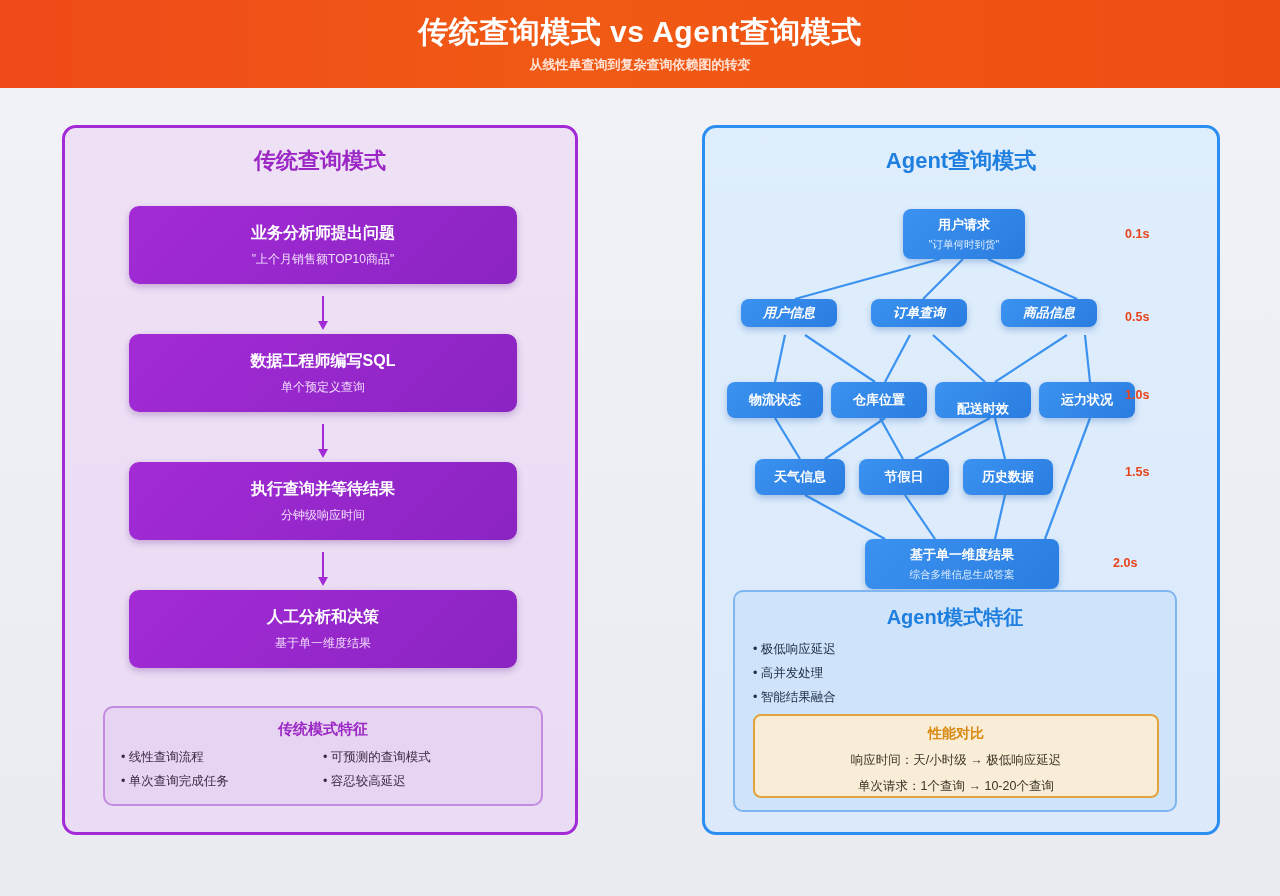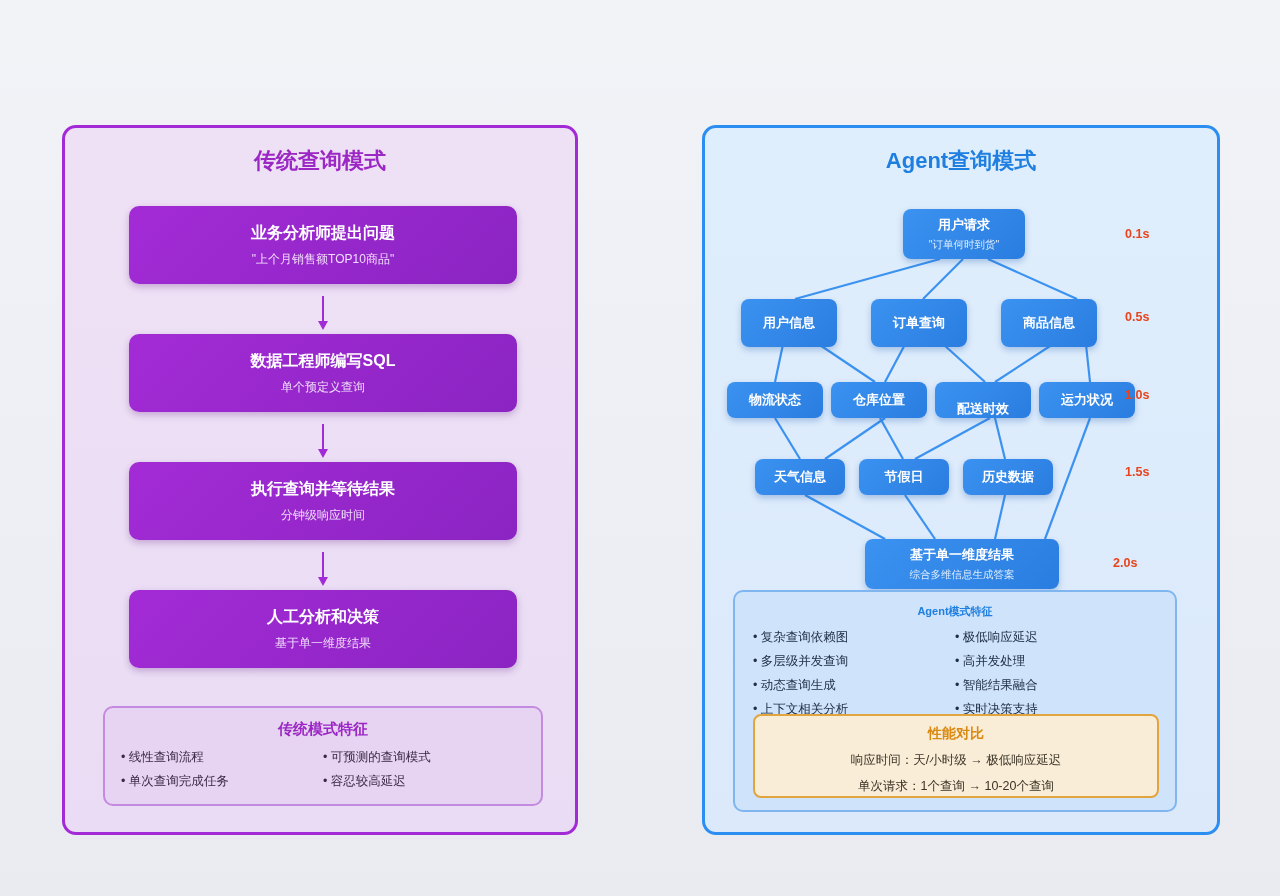--- a/index.html
+++ b/index.html
@@ -85,51 +85,55 @@
     position: absolute; border-radius: 8px;
     background: linear-gradient(135deg,#3b92f0 0%, #2a7de0 100%);
     color: #fff; display: flex; flex-direction: column;
     align-items: center; justify-content: center; text-align: center;
     box-shadow: 0 3px 6px rgba(25,90,175,.3);
     font-weight: bold;
   }
   .node .n1 { font-size: 13px; }
   .node .n2 { font-size: 10.5px; font-weight: normal; margin-top: 4px; color: #dcecfd; }
   .node.lvl0 { width: 122px; height: 50px; }
-  .node.lvl1 { width: 96px; height: 48px; }
+  .node.lvl1 { width: 96px; height: 28px; font-style: italic; }
   .node.lvl2 { width: 96px; height: 36px; }
   .node.lvl3 { width: 90px; height: 36px; }
   .node.lvl4 { width: 194px; height: 50px; }
   .time-label {
     position: absolute; color: #e8441c; font-size: 12.5px; font-weight: bold;
   }
 
   
   .feature-right {
     position: absolute; left: 28px; top: 462px; width: 444px; height: 222px;
     background: #cfe3fa; border: 2px solid #7fb6ef; border-radius: 10px;
     padding: 12px 18px;
   }
-  .feature-right .ft { text-align: center; color: #1f7fe0; font-size: 11px; font-weight: bold; }
+  .feature-right .ft { text-align: center; color: #1f7fe0; font-size: 20px; font-weight: bold; }
   .feature-right .feature-cols { margin-top: 10px; }
   .feature-right .feature-cols li { font-size: 12.5px; color: #203049; margin-bottom: 7px; }
 
   .perf {
     position: absolute; left: 18px; top: 122px; width: 406px; height: 84px;
     background: #f9edd8; border: 2px solid #e2a43e; border-radius: 8px;
     padding: 9px 0;
   }
   .perf .pt { text-align: center; color: #d98a12; font-size: 14px; font-weight: bold; }
   .perf .pl { font-size: 12.5px; color: #3a3324; margin-top: 9px; text-align: center; }
 </style>
 </head>
 <body>
 
 <div class="page">
 
+  <div class="header">
+    <h1>传统查询模式 vs Agent查询模式</h1>
+    <div class="sub">从线性单查询到复杂查询依赖图的转变</div>
+  </div>
 
   <div class="panel panel-left">
     <div class="panel-title">传统查询模式</div>
 
     <div class="flow">
       <div class="flow-box">
         <div class="t1">业务分析师提出问题</div>
         <div class="t2">"上个月销售额TOP10商品"</div>
       </div>
       <div class="arrow">
@@ -247,26 +251,20 @@
         <div class="n1">基于单一维度结果</div>
         <div class="n2">综合多维信息生成答案</div>
       </div>
       <div class="time-label" style="left:408px; top:364px;">2.0s</div>
     </div>
 
     <div class="feature-right">
       <div class="ft">Agent模式特征</div>
       <div class="feature-cols">
         <ul>
-          <li>复杂查询依赖图</li>
-          <li>多层级并发查询</li>
-          <li>动态查询生成</li>
-          <li>上下文相关分析</li>
-        </ul>
-        <ul>
           <li>极低响应延迟</li>
           <li>高并发处理</li>
           <li>智能结果融合</li>
           <li>实时决策支持</li>
         </ul>
       </div>
 
       <div class="perf">
         <div class="pt">性能对比</div>
         <div class="pl">响应时间：天/小时级 → 极低响应延迟</div>

